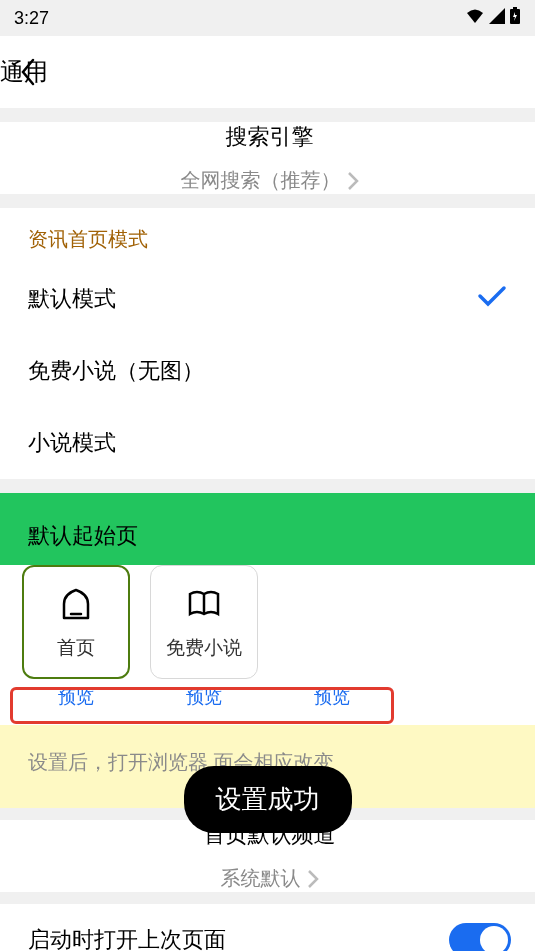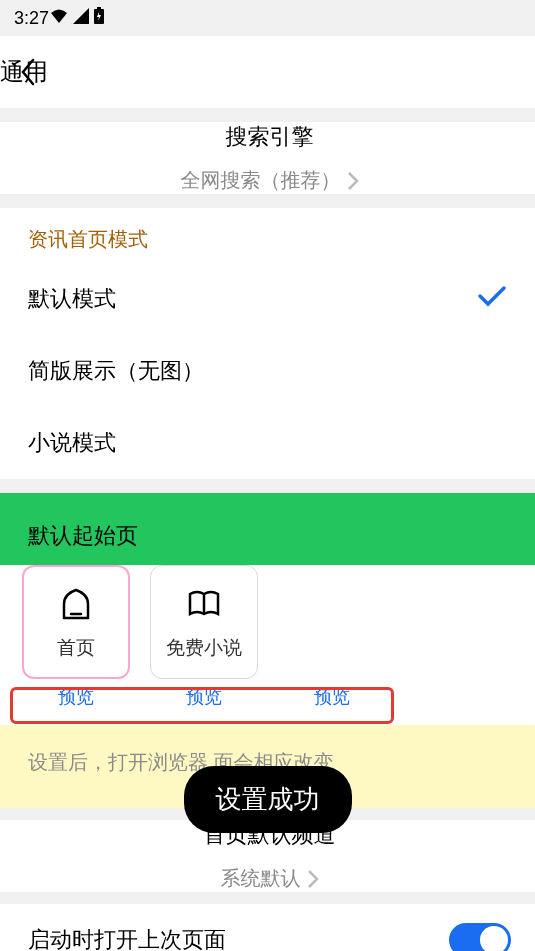--- a/index.html
+++ b/index.html
@@ -1,32 +1,32 @@
 <!DOCTYPE html>
 <html><head>
 <meta charset="utf-8">
 <style>
   * { margin: 0; padding: 0; box-sizing: border-box; }
   body { font-family: -apple-system, "Helvetica Neue", Arial, sans-serif; background: #f0f0f0; width: 535px; height: 951px; overflow: hidden; position: relative; }
-  .status-bar { height: 36px; background: #f0f0f0; display: flex; align-items: center; justify-content: flex-start; padding: 0 14px; font-size: 18px; }
+  .status-bar { height: 36px; background: #f0f0f0; display: flex; align-items: center; justify-content: space-between; padding: 0 14px; font-size: 18px; }
   .status-right { display: flex; align-items: center; gap: 4px; }
   .nav-header { height: 72px; background: #fff; display: flex; align-items: center; position: relative; }
   .back-btn { width: 56px; height: 100%; display: flex; align-items: center; justify-content: center; }
   .nav-title { position: absolute; left: 0; right: 0; text-align: left; font-size: 24px; pointer-events: none; }
   .gap { height: 14px; background: #f0f0f0; }
   .row { background: #fff; display: flex; align-items: center; justify-content: space-between; padding: 0 24px 0 28px; height: 72px; flex-direction: column; }
   .row-label { font-size: 22px; color: #000; }
   .row-value { font-size: 20px; color: #8a8a8a; display: flex; align-items: center; gap: 6px; }
   .section-title { background: #fff; padding: 18px 28px 10px 28px; font-size: 20px; color: #a16207; }
   .option-row { background: #fff; display: flex; align-items: center; justify-content: space-between; padding: 0 28px; height: 72px; font-size: 22px; }
   .check { color: #1a6cf0; }
   .startpage-title { background: #22c55e; padding: 28px 28px 14px 28px; font-size: 22px; }
   .cards-wrap { background: #fff; padding: 0 22px 0 22px; display: flex; gap: 20px; }
   .card { width: 108px; height: 114px; border: 1px solid #d8d8d8; border-radius: 12px; display: flex; flex-direction: column; align-items: center; justify-content: center; gap: 10px; }
-  .card.selected { border: 2px solid #f9a8d4; }
+  .card.selected { border: 2px solid #4d7c0f; }
   .card-icon { width: 42px; height: 42px; display: flex; align-items: center; justify-content: center; }
   .card-label { font-size: 19px; color: #333; }
   .preview-row { background: #fff; padding: 6px 22px 16px 22px; display: flex; gap: 20px; }
   .preview-link { width: 108px; text-align: center; font-size: 18px; color: #1a6cf0; }
   .highlight-box { position: absolute; border: 3px solid #e23b2f; border-radius: 6px; pointer-events: none; }
   .hint-text { background: #fef9c3; padding: 24px 43px 32px 28px; font-size: 20px; color: #8a8a8a; }
   .gap2 { height: 12px; background: #f0f0f0; }
   .toggle-row { background: #fff; display: flex; align-items: center; justify-content: space-between; padding: 0 24px 0 28px; height: 72px; }
   .switch { width: 62px; height: 34px; background: #1a6cf0; border-radius: 17px; position: relative; }
   .switch-knob { width: 28px; height: 28px; background: #fff; border-radius: 50%; position: absolute; right: 3px; top: 3px; }
@@ -86,21 +86,21 @@
 
 <div class="option-row">
   <span>默认模式</span>
   <span class="check">
     <svg width="30" height="22" viewBox="0 0 30 22">
         <path d="M3 11 L11 19 L27 3" stroke="#1a6cf0" stroke-width="3.5" fill="none" stroke-linecap="round"></path>
       </svg>
   </span>
 </div>
 <div class="option-row">
-  <span>简版展示（无图）</span>
+  <span>免费小说（无图）</span>
 </div>
 <div class="option-row">
   <span>小说模式</span>
 </div>
 
 <div class="gap"></div>
 
 <div class="startpage-title">默认起始页</div>
 
 <div class="cards-wrap">

